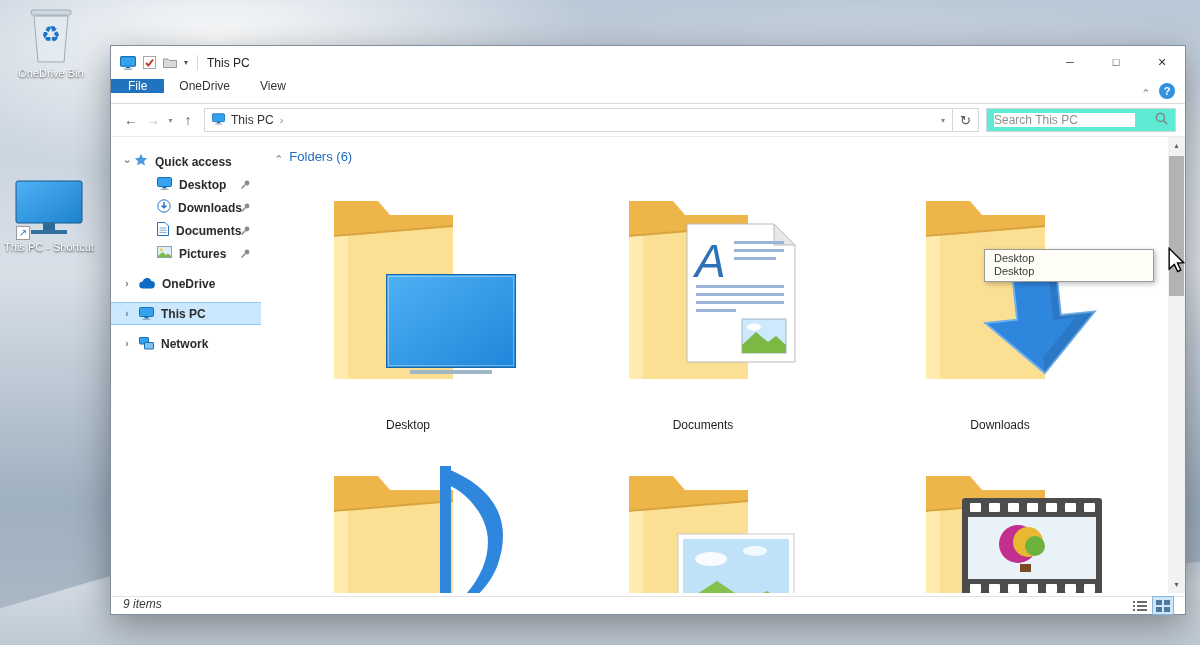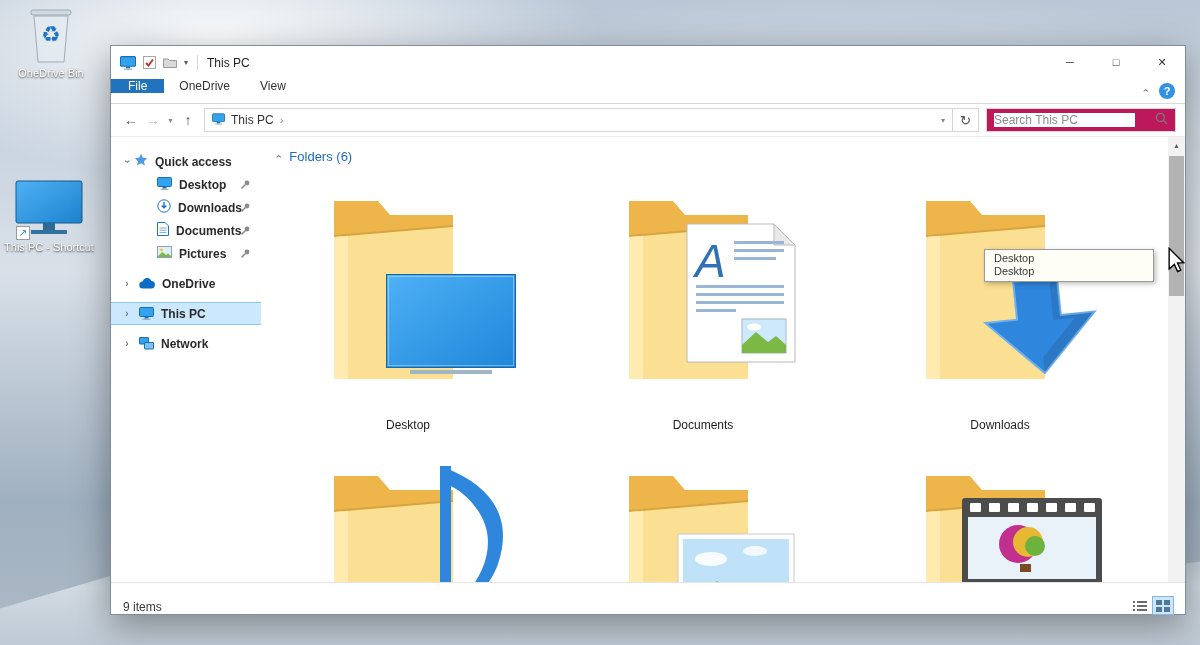--- a/index.html
+++ b/index.html
@@ -38,21 +38,21 @@
   .help-btn { position:absolute; right:10px; top:4px; width:16px; height:16px; border-radius:50%; background:#3092e0; color:#fff; font-size:11px; font-weight:bold; text-align:center; line-height:16px; }
   
   #navbar { position:absolute; left:0; top:58px; right:0; height:33px; display:flex; align-items:center; padding:0 9px; border-bottom:1px solid #ececec; background:#fff; }
   .navbtn { width:22px; text-align:center; font-size:14px; color:#555; }
   .navbtn.disabled { color:#bcbcbc; }
   .navbtn.small { width:13px; font-size:8px; color:#888; }
   .addressbar { flex:1; height:24px; border:1px solid #d6d6d6; display:flex; align-items:center; padding:0 7px; gap:6px; font-size:12px; color:#333; margin-left:5px; background:#fff; }
   .crumb-sep { color:#888; font-size:11px; }
   .addr-dd { margin-left:auto; font-size:8px; color:#888; }
   .refreshbtn { width:26px; height:24px; border:1px solid #d6d6d6; border-left:none; display:flex; align-items:center; justify-content:center; font-size:13px; color:#555; }
-  .searchbox { width:190px; height:24px; border:1px solid #d6d6d6; display:flex; align-items:center; padding:0 7px; margin-left:7px; background:#be185d;gap:20px; }
+  .searchbox { width:190px; height:24px; border:1px solid #d6d6d6; display:flex; align-items:center; padding:0 7px; margin-left:7px; background:#5eead4;gap:20px; }
   .searchbox input { border:none; outline:none; flex:1; font-size:12px; color:#333; min-width:0; }
   .searchbox input::placeholder { color:#8f8f8f; }
   
   #content { position:absolute; left:0; top:91px; right:0; height:456px; background:#fff; }
   #sidebar { position:absolute; left:0; top:0; bottom:0; width:150px; padding-top:13px; font-size:12px; color:#2b2b2b;font-weight:bold; }
   .side-row { height:23px; display:flex; align-items:center; position:relative; }
   .side-chev { width:14px; margin-left:9px; color:#777; font-size:10px; text-align:center; }
   .side-label { margin-left:7px; }
   .qa-child { padding-left:46px; }
   .pin { position:absolute; right:10px; top:6px; }
@@ -75,21 +75,21 @@
   .ov-down { left:114px; top:102px; transform:rotate(-6deg); }
   .ov-music { left:150px; top:12px; }
   .ov-pic { left:104px; top:83px; }
   .ov-video { left:92px; top:48px; }
   
   #vscroll { position:absolute; right:0; top:0; bottom:0; width:17px; background:#f2f2f2; }
   .scr-arrow { position:absolute; left:0; width:17px; height:17px; text-align:center; font-size:8px; color:#5f5f5f; line-height:17px; }
   #scr-up { top:0; } #scr-down { bottom:0; }
   #scr-thumb { position:absolute; left:1px; width:15px; top:19px; height:140px; background:#b3b3b3; }
   
-  #statusbar { position:absolute; left:0; bottom:0; right:0; height:32px; border-top:1px solid #e4e4e4; display:flex; align-items:flex-end; padding:0 12px; font-size:12px; color:#3a3a3a; background:#fff; }
+  #statusbar { position:absolute; left:0; bottom:0; right:0; height:18px; border-top:1px solid #e4e4e4; display:flex; align-items:flex-start; padding:0 12px; font-size:12px; color:#3a3a3a; background:#fff;font-style:italic; }
   #view-btns { margin-left:auto; display:flex; gap:3px; }
   .view-btn { width:20px; height:17px; display:flex; align-items:center; justify-content:center; }
   .view-btn.active { background:#cfe6f8; outline:1px solid #84b8e0; }
   
   #tooltip { position:absolute; left:984px; top:249px; min-width:170px; background:#fffef6; border:1px solid #9b9b9b; padding:2px 9px 3px; font-size:11px; line-height:13px; color:#3a3a3a; box-shadow:2px 2px 5px rgba(0,0,0,.25); z-index:50; }
   #cursor { position:absolute; left:1167px; top:247px; z-index:100; }
 </style>
 </head>
 <body>
 

